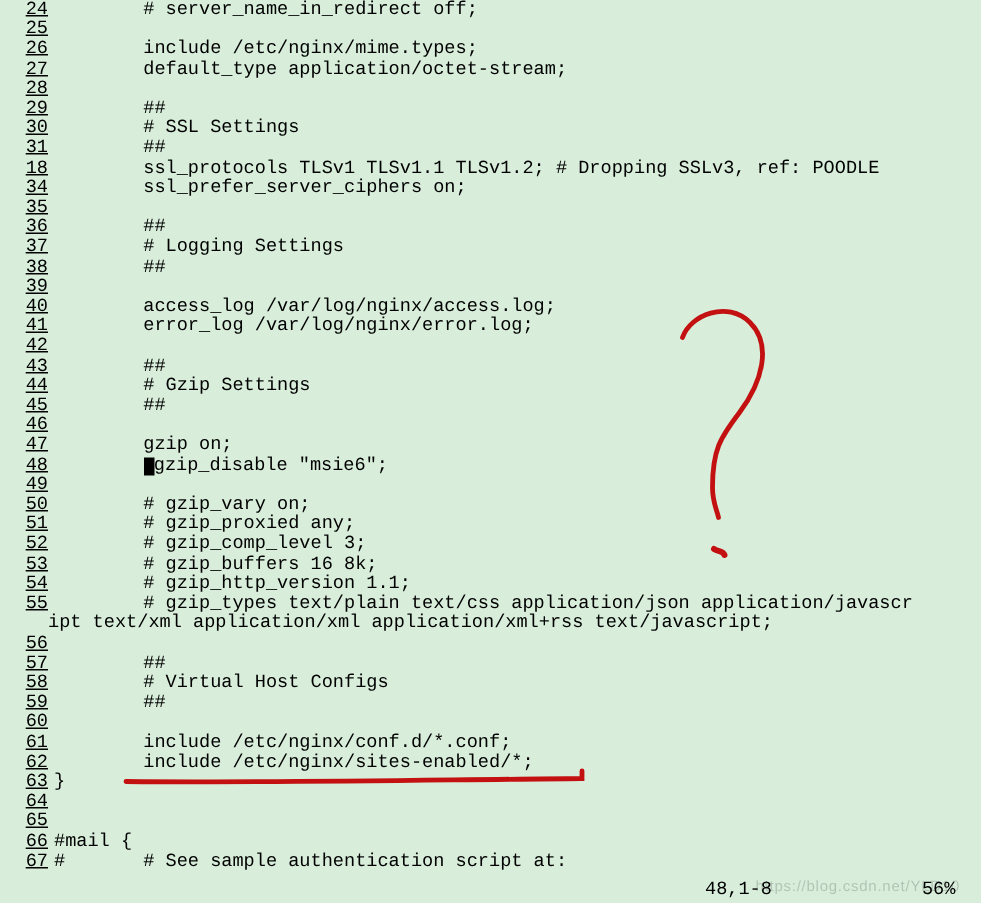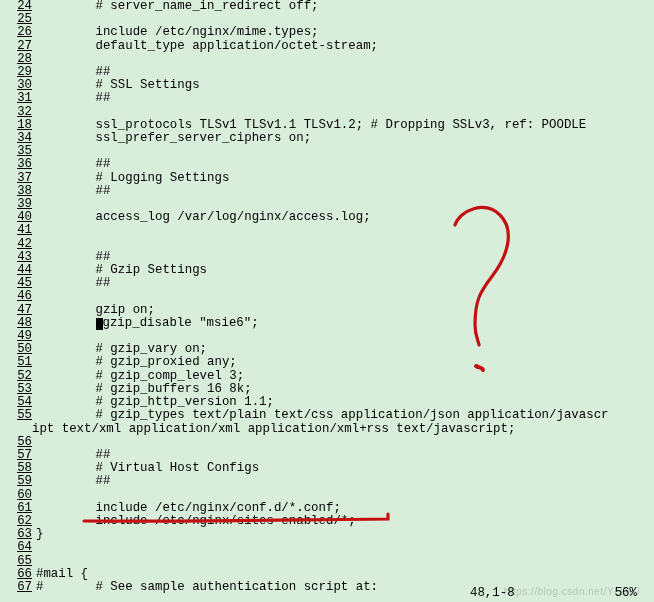--- a/index.html
+++ b/index.html
@@ -74,30 +74,29 @@
 
 <div class="editor" id="editor">
     <div class="line"><span class="gutter">24</span><span class="code">        # server_name_in_redirect off;</span></div>
     <div class="line"><span class="gutter">25</span><span class="code"></span></div>
     <div class="line"><span class="gutter">26</span><span class="code">        include /etc/nginx/mime.types;</span></div>
     <div class="line"><span class="gutter">27</span><span class="code">        default_type application/octet-stream;</span></div>
     <div class="line"><span class="gutter">28</span><span class="code"></span></div>
     <div class="line"><span class="gutter">29</span><span class="code">        ##</span></div>
     <div class="line"><span class="gutter">30</span><span class="code">        # SSL Settings</span></div>
     <div class="line"><span class="gutter">31</span><span class="code">        ##</span></div>
-    <div class="line"><span class="gutter">32</span><span class="code"></span></div>
     <div class="line"><span class="gutter">18</span><span class="code">        ssl_protocols TLSv1 TLSv1.1 TLSv1.2; # Dropping SSLv3, ref: POODLE</span></div>
     <div class="line"><span class="gutter">34</span><span class="code">        ssl_prefer_server_ciphers on;</span></div>
     <div class="line"><span class="gutter">35</span><span class="code"></span></div>
     <div class="line"><span class="gutter">36</span><span class="code">        ##</span></div>
     <div class="line"><span class="gutter">37</span><span class="code">        # Logging Settings</span></div>
     <div class="line"><span class="gutter">38</span><span class="code">        ##</span></div>
     <div class="line"><span class="gutter">39</span><span class="code"></span></div>
     <div class="line"><span class="gutter">40</span><span class="code">        access_log /var/log/nginx/access.log;</span></div>
-    <div class="line"><span class="gutter">41</span></div>
+    <div class="line"><span class="gutter">41</span><span class="code">        error_log /var/log/nginx/error.log;</span></div>
     <div class="line"><span class="gutter">42</span><span class="code"></span></div>
     <div class="line"><span class="gutter">43</span><span class="code">        ##</span></div>
     <div class="line"><span class="gutter">44</span><span class="code">        # Gzip Settings</span></div>
     <div class="line"><span class="gutter">45</span><span class="code">        ##</span></div>
     <div class="line"><span class="gutter">46</span><span class="code"></span></div>
     <div class="line"><span class="gutter">47</span><span class="code">        gzip on;</span></div>
     <div class="line"><span class="gutter">48</span><span class="code"><span>        </span><span class="cursor"></span><span>gzip_disable "msie6";</span></span></div>
     <div class="line"><span class="gutter">49</span><span class="code"></span></div>
     <div class="line"><span class="gutter">50</span><span class="code">        # gzip_vary on;</span></div>
     <div class="line"><span class="gutter">51</span><span class="code">        # gzip_proxied any;</span></div>

